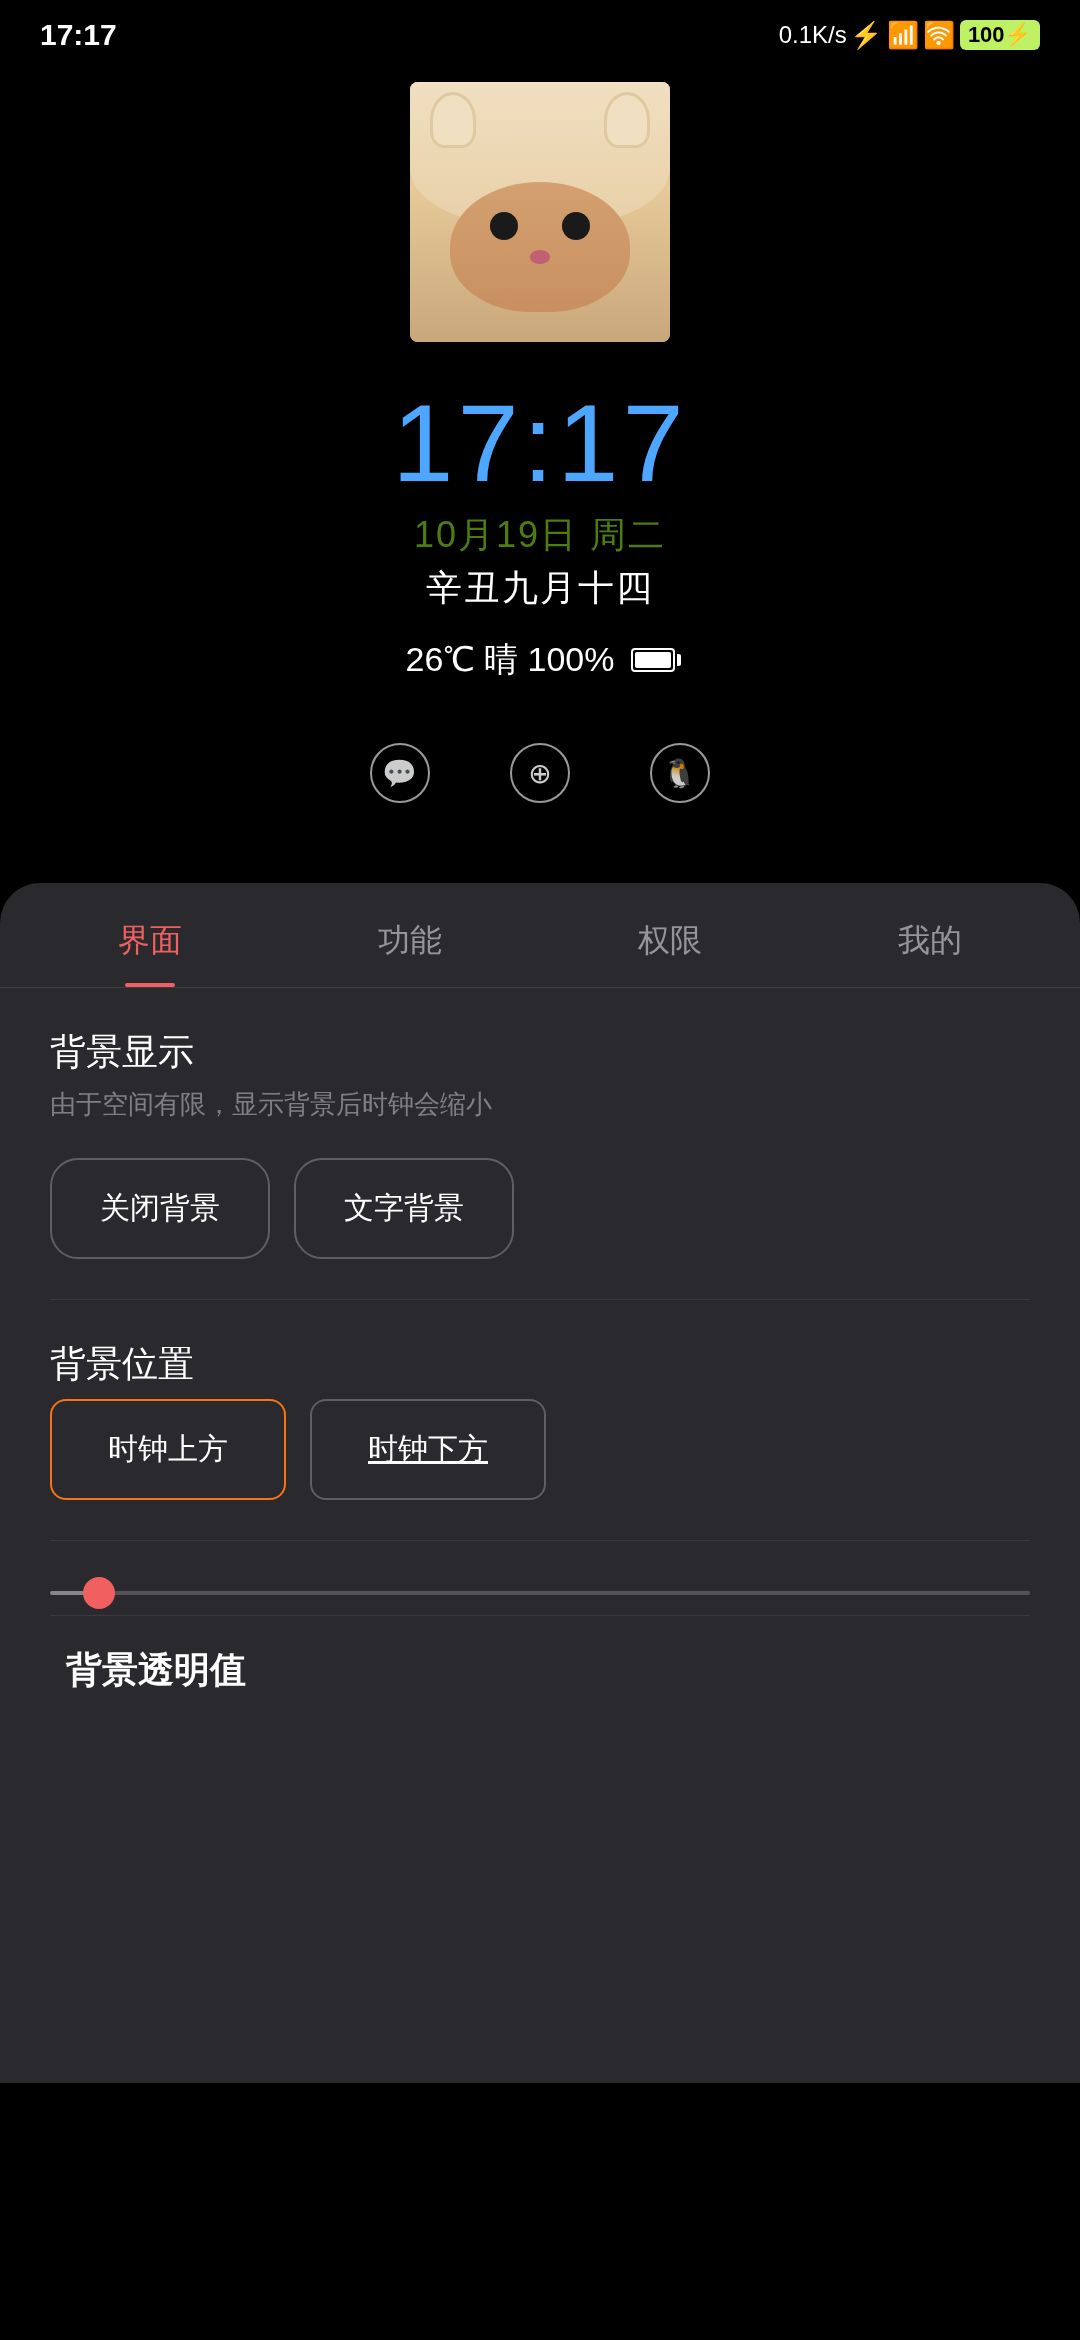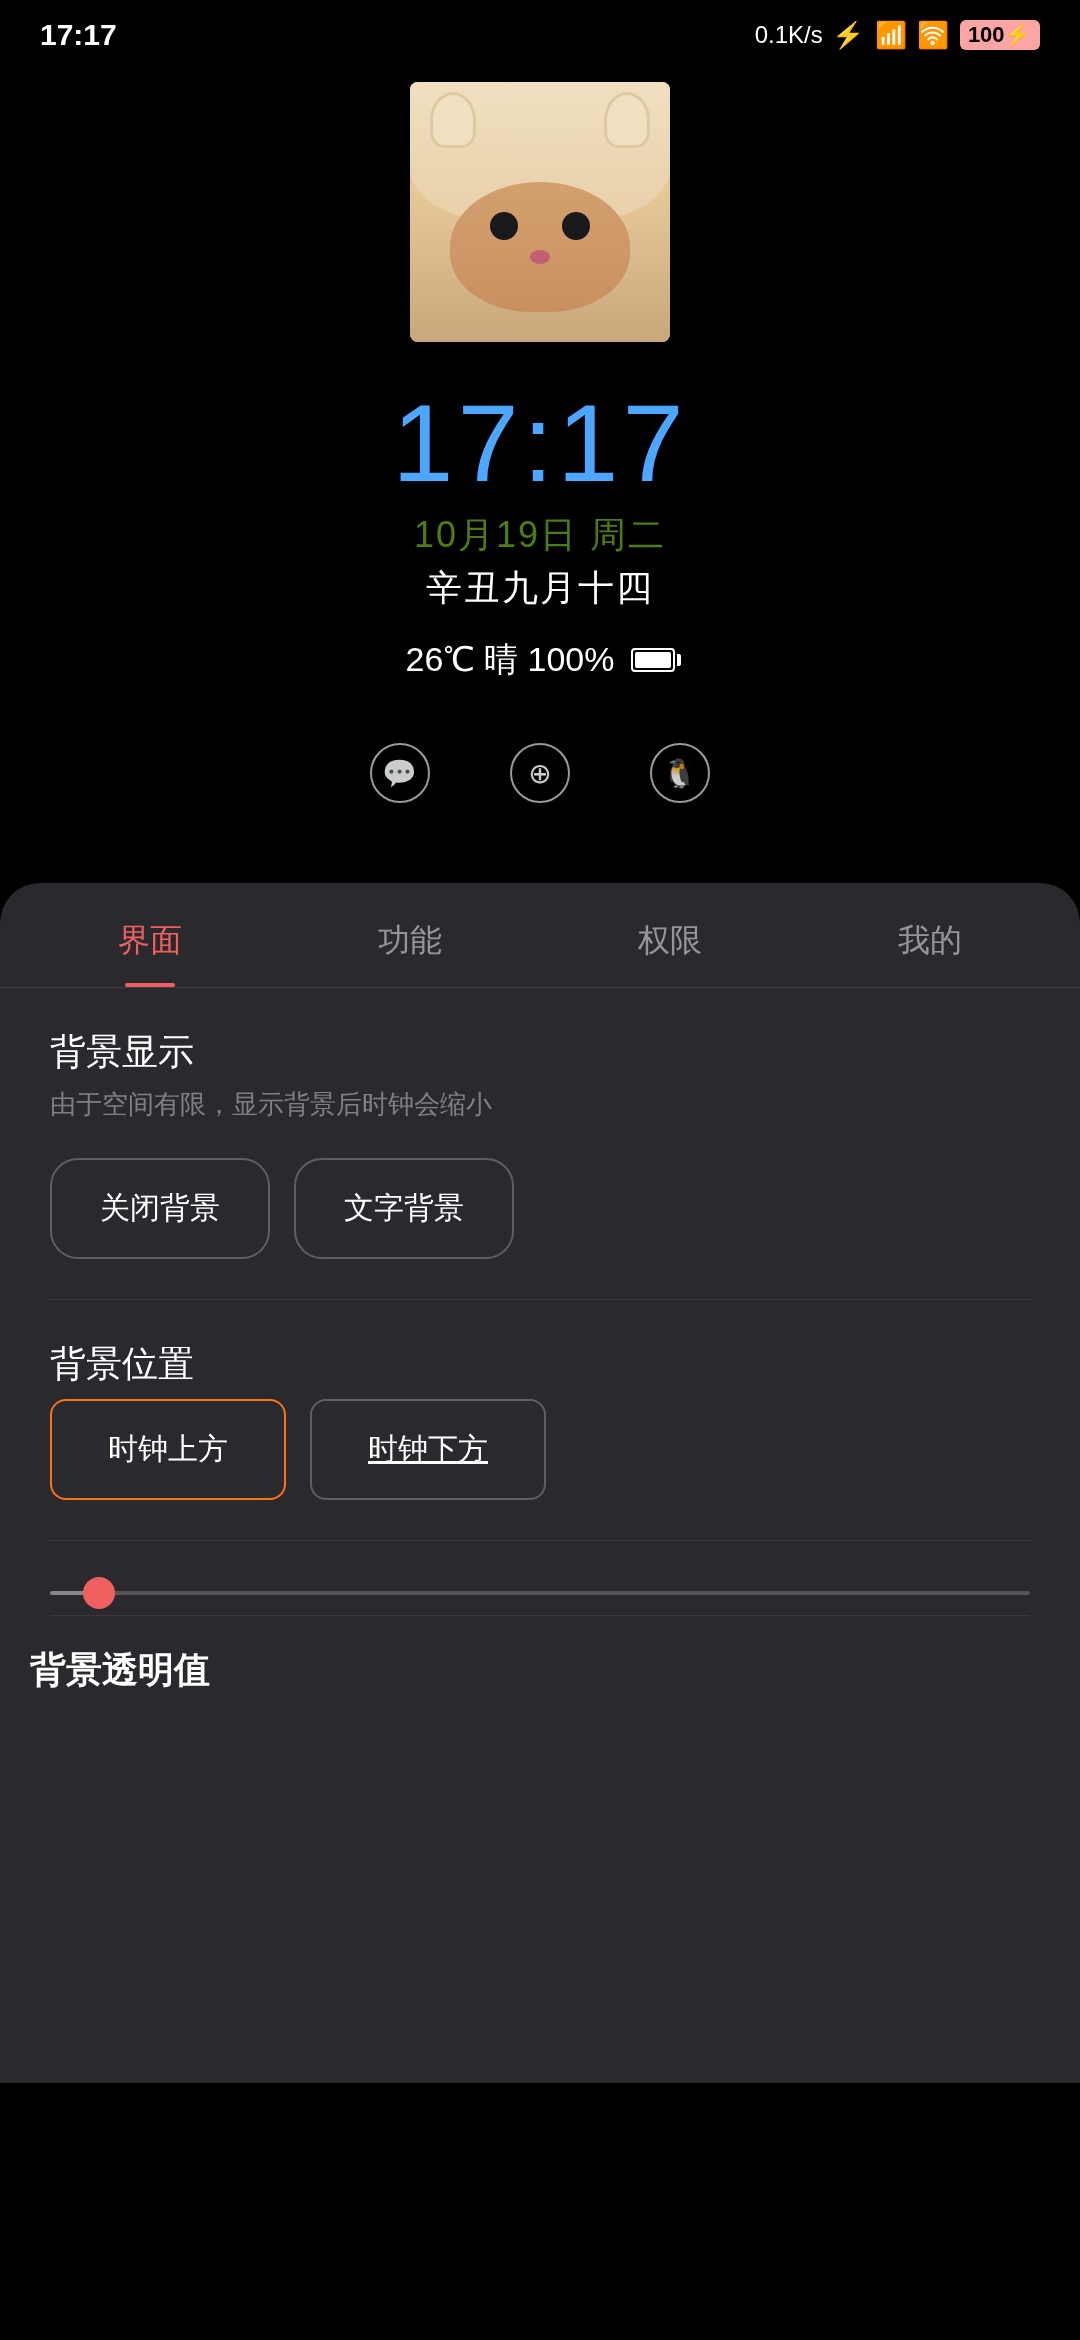--- a/index.html
+++ b/index.html
@@ -19,28 +19,28 @@
       align-items: center;
       padding: 18px 40px 10px 40px;
       color: #fff;
       font-size: 28px;
       font-weight: 500;
     }
     .status-left { font-size: 30px; font-weight: 600; }
     .status-right {
       display: flex;
       align-items: center;
-      gap: 10px;
+      gap: 4px;
       font-size: 24px;
     }
     .status-icon { font-size: 26px; }
     .battery-indicator {
       display: inline-flex;
       align-items: center;
-      background: #fca5a5;
+      background: #bef264;
       color: #000;
       border-radius: 6px;
       padding: 2px 8px;
       font-size: 22px;
       font-weight: 700;
     }
 
     
     .lockscreen {
       background: #000;
@@ -332,21 +332,21 @@
       background: #f06060;
       border-radius: 50%;
       position: absolute;
       top: 50%;
       left: 5%;
       transform: translate(-50%, -50%);
     }
 
     
     .transparency-title {
-      padding: 30px 30px 10px;
+      padding: 30px 66px 10px;
       font-size: 36px;
       color: #fff;
       font-weight: 600;
     }
   </style>
 </head>
 <body>
 
 <div class="status-bar">
   <span class="status-left">17:17</span>

